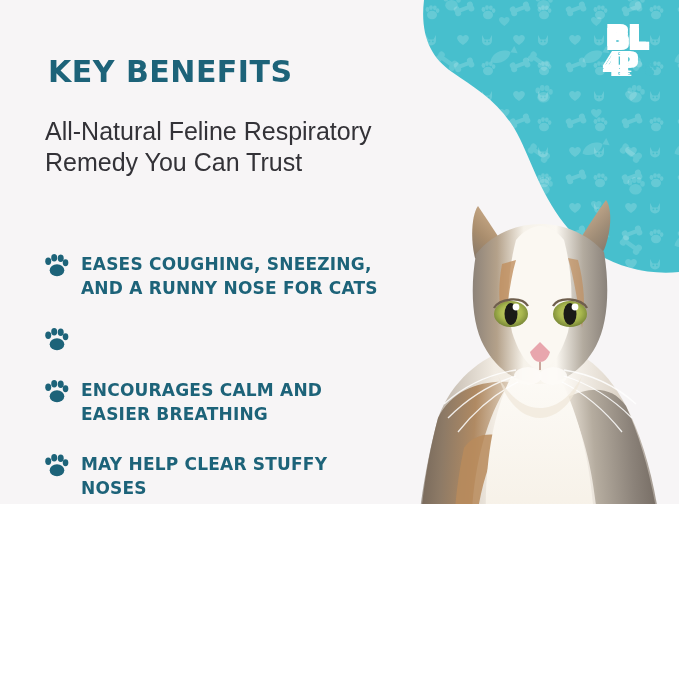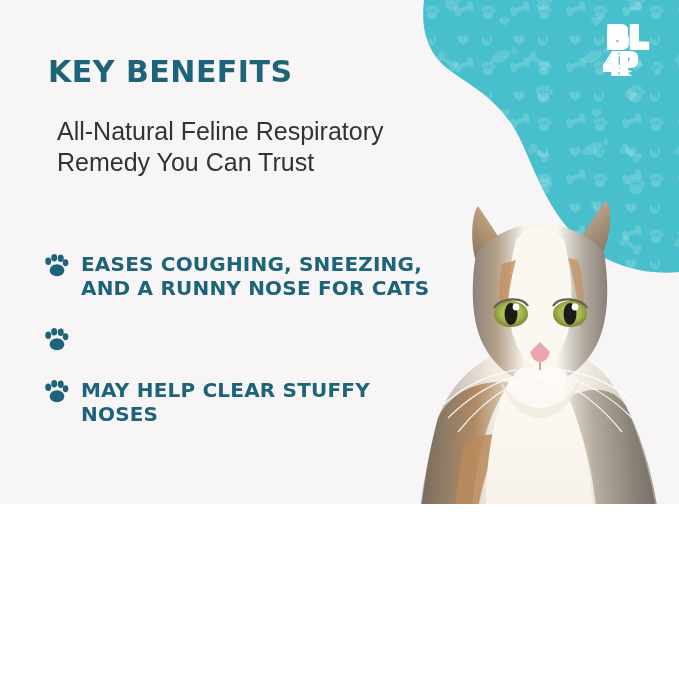--- a/index.html
+++ b/index.html
@@ -83,21 +83,20 @@
     position: absolute;
     left: 45px;
     top: 116px;
     font-family: "Liberation Sans", sans-serif;
     font-size: 25px;
     font-weight: normal;
     line-height: 31px;
     color: #333237;
     z-index: 5;
     max-width: 400px;
-    margin-left: 12px;
   }
 
   .benefits {
     position: absolute;
     left: 44px;
     top: 252px;
     width: 420px;
     z-index: 5;
   }
   .benefit {
@@ -108,21 +107,21 @@
   }
   .benefit .paw {
     flex: 0 0 auto;
     width: 25px;
     height: 25px;
     margin-top: 1px;
     margin-right: 12px;
   }
   .benefit .btext {
     font-family: "DejaVu Sans", sans-serif;
-    font-size: 20px;
+    font-size: 17px;
     font-weight: bold;
     line-height: 24px;
     letter-spacing: 0.2px;
     color: #1d6379;
     text-transform: uppercase;
     white-space: pre-line;
   }
 </style>
 </head>
 <body>
@@ -398,20 +397,33 @@
         <g fill="#1d6379">
           <ellipse cx="13.5" cy="18" rx="7.6" ry="6.2"></ellipse>
           <ellipse cx="4.4" cy="8.6" rx="3.1" ry="3.8"></ellipse>
           <ellipse cx="10.6" cy="5.0" rx="3.1" ry="3.9"></ellipse>
           <ellipse cx="17.4" cy="5.4" rx="3.1" ry="3.9"></ellipse>
           <ellipse cx="22.4" cy="10.2" rx="2.9" ry="3.6"></ellipse>
         </g>
       </svg>
     </div>
 
+    <div class="benefit">
+      <svg class="paw" viewBox="0 0 26 26">
+        <g fill="#1d6379">
+          <ellipse cx="13.5" cy="18" rx="7.6" ry="6.2"></ellipse>
+          <ellipse cx="4.4" cy="8.6" rx="3.1" ry="3.8"></ellipse>
+          <ellipse cx="10.6" cy="5.0" rx="3.1" ry="3.9"></ellipse>
+          <ellipse cx="17.4" cy="5.4" rx="3.1" ry="3.9"></ellipse>
+          <ellipse cx="22.4" cy="10.2" rx="2.9" ry="3.6"></ellipse>
+        </g>
+      </svg>
+      <div class="btext">Encourages calm and
+easier breathing</div>
+    </div>
 
     <div class="benefit">
       <svg class="paw" viewBox="0 0 26 26">
         <g fill="#1d6379">
           <ellipse cx="13.5" cy="18" rx="7.6" ry="6.2"></ellipse>
           <ellipse cx="4.4" cy="8.6" rx="3.1" ry="3.8"></ellipse>
           <ellipse cx="10.6" cy="5.0" rx="3.1" ry="3.9"></ellipse>
           <ellipse cx="17.4" cy="5.4" rx="3.1" ry="3.9"></ellipse>
           <ellipse cx="22.4" cy="10.2" rx="2.9" ry="3.6"></ellipse>
         </g>

